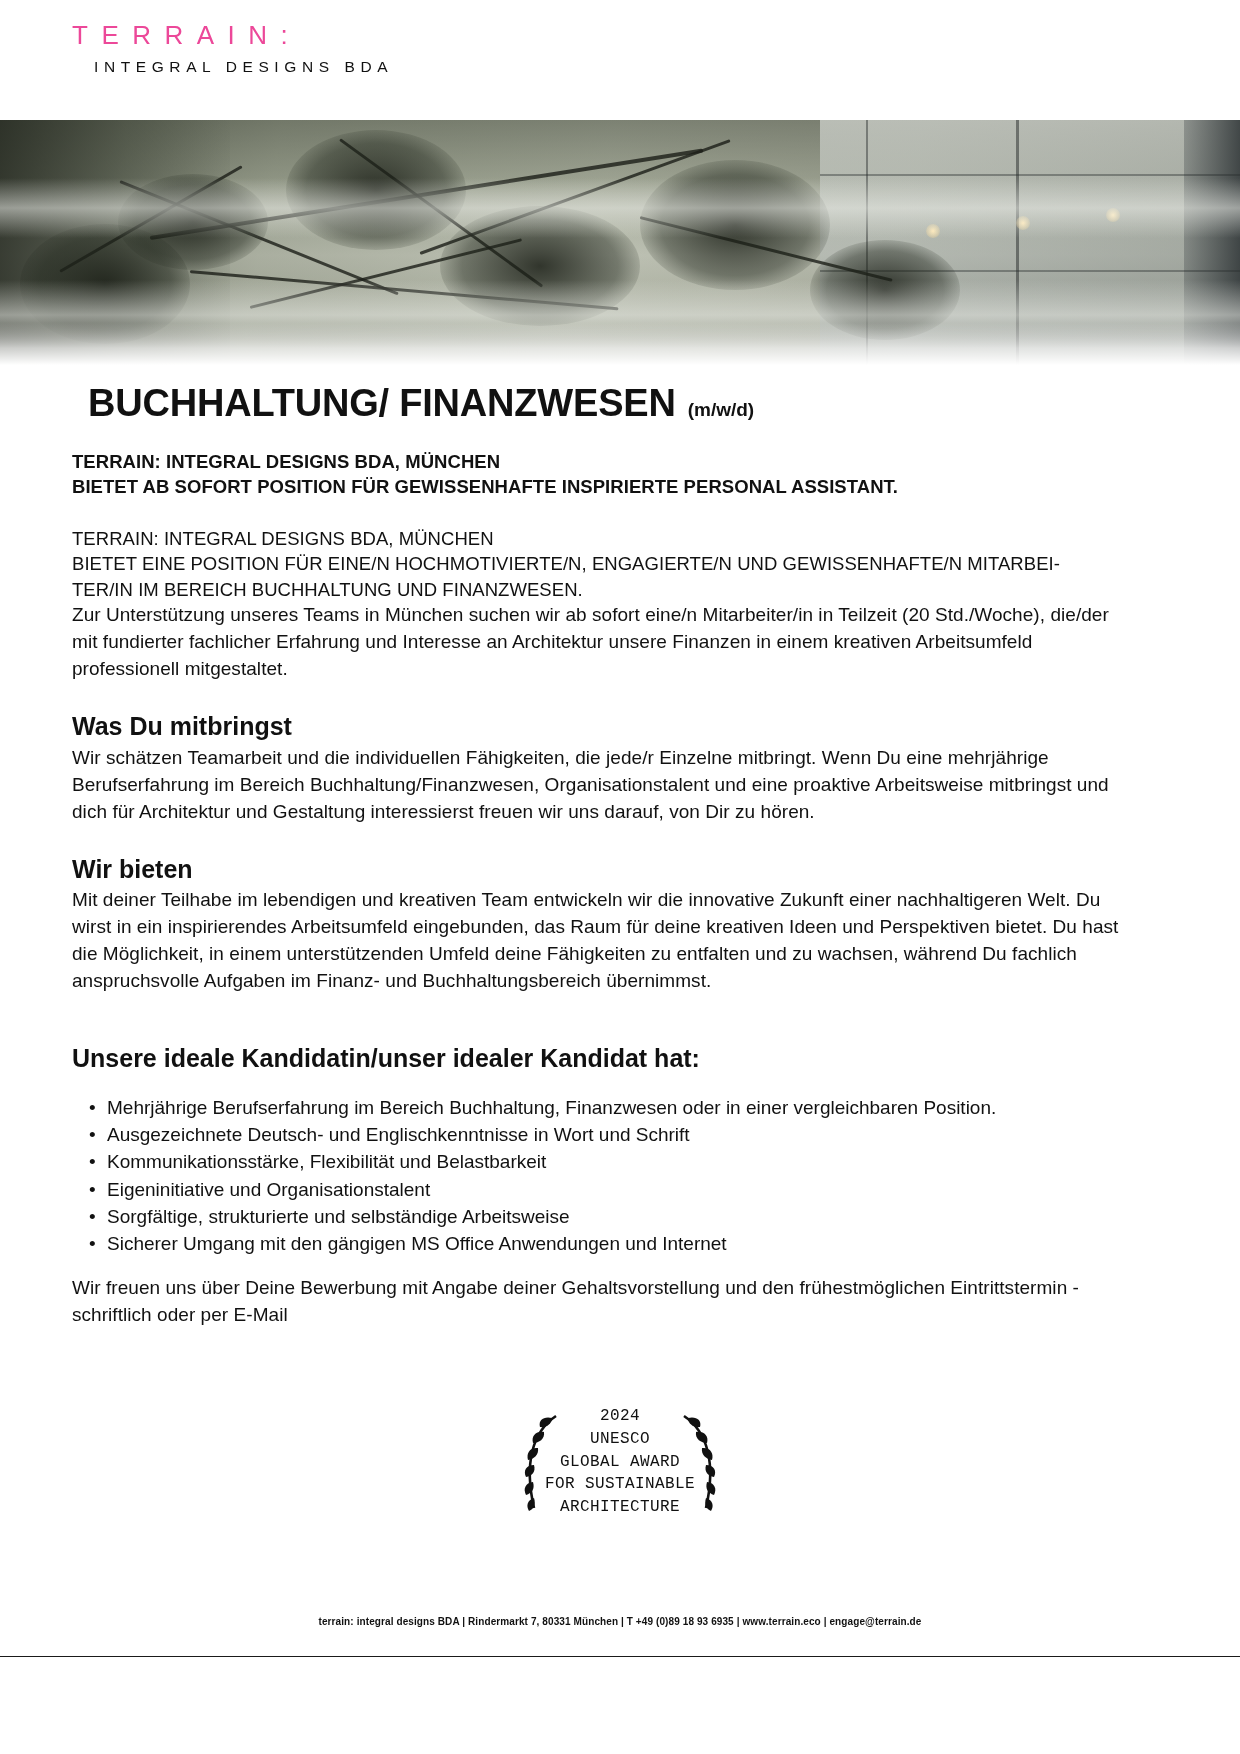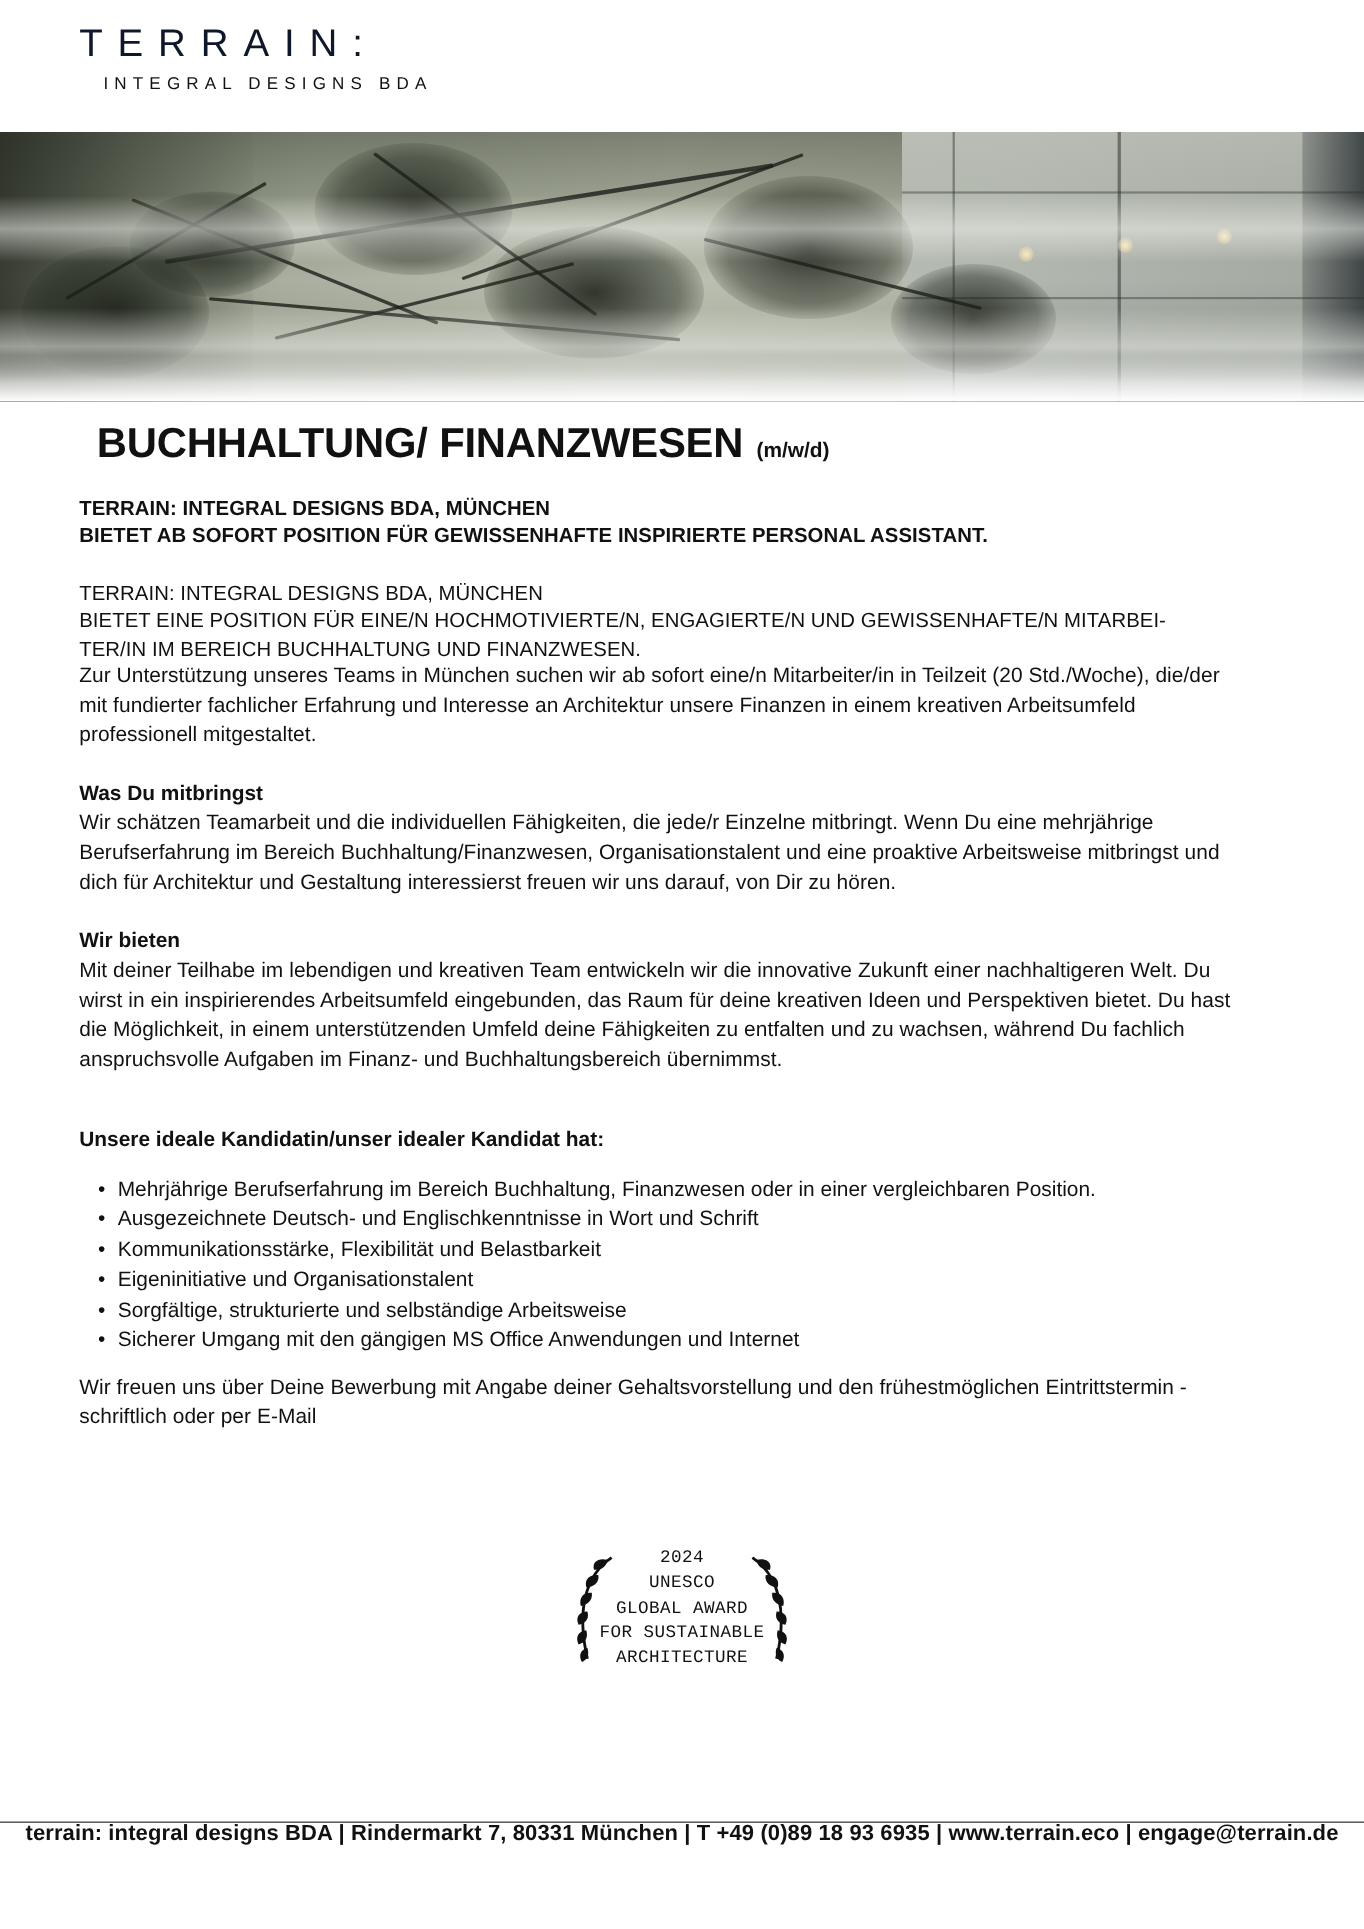--- a/index.html
+++ b/index.html
@@ -18,24 +18,24 @@
 
   
   .logo-block {
     position: absolute;
     left: 72px;
     top: 22px;
     width: 400px;
   }
   .logo-main {
     font-family: "Liberation Sans", sans-serif;
-    font-size: 35px;
+    font-size: 26px;
     font-weight: 300;
     letter-spacing: 13.5px;
-    color: #0f172a;
+    color: #ec4899;
     line-height: 1.05;
     white-space: nowrap;
   }
   .logo-sub {
     font-family: "Liberation Sans", sans-serif;
     font-size: 15.5px;
     font-weight: 400;
     letter-spacing: 5.6px;
     color: #111111;
     margin-top: 9px;
@@ -176,21 +176,21 @@
     font-size: 19px;
     font-weight: 400;
     line-height: 1.42;
     letter-spacing: 0.05px;
   }
   .gap-lg { margin-top: 30px; }
   .gap-md { margin-top: 26px; }
   .gap-xl { margin-top: 46px; }
 
   .sec-head {
-    font-size: 19px;
+    font-size: 25px;
     font-weight: 700;
     line-height: 1.42;
   }
 
   ul.bullets {
     list-style: none;
     margin: 17px;
     padding: 0;
   }
   ul.bullets li {
@@ -241,24 +241,24 @@
     position: absolute;
     left: 0;
     top: 1656px;
     width: 1240px;
     height: 1px;
     background: #1a1a1a;
   }
   .footer {
     position: absolute;
     left: 0;
-    top: 1656px;
+    top: 1616px;
     width: 1240px;
     text-align: center;
-    font-size: 20px;
+    font-size: 10px;
     font-weight: 600;
     letter-spacing: 0.1px;
     color: #111111;
   }
 </style>
 </head>
 <body>
 
 <div class="logo-block">
   <div class="logo-main">TERRAIN:</div>

